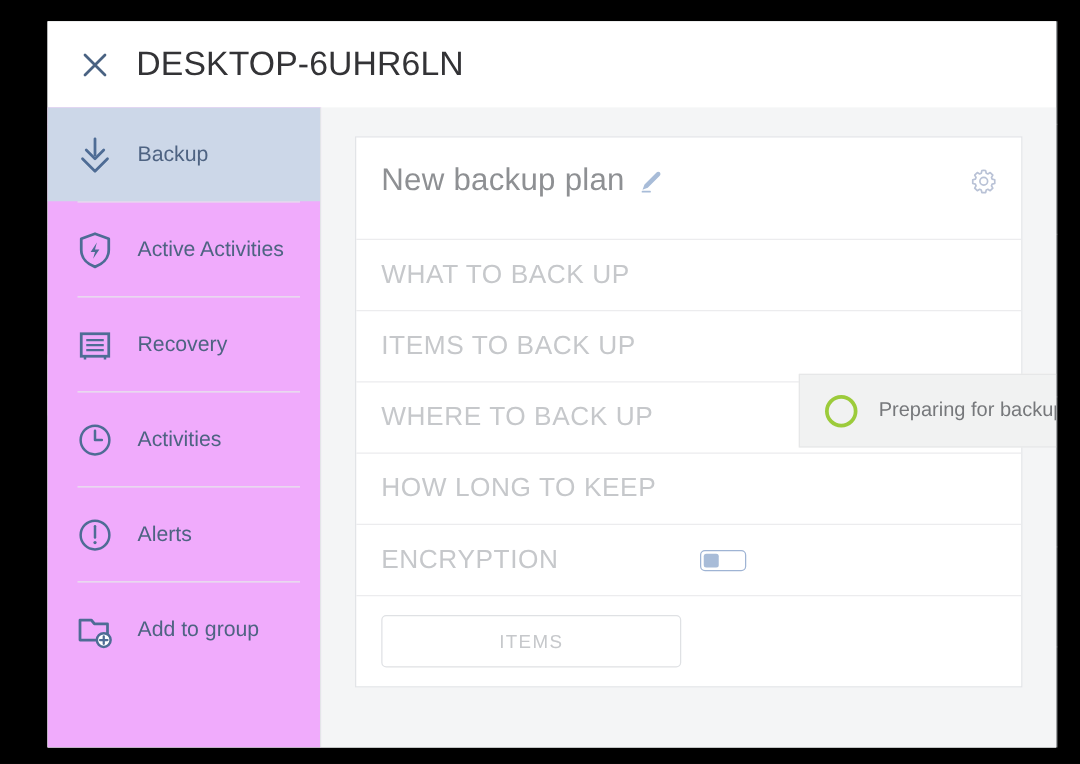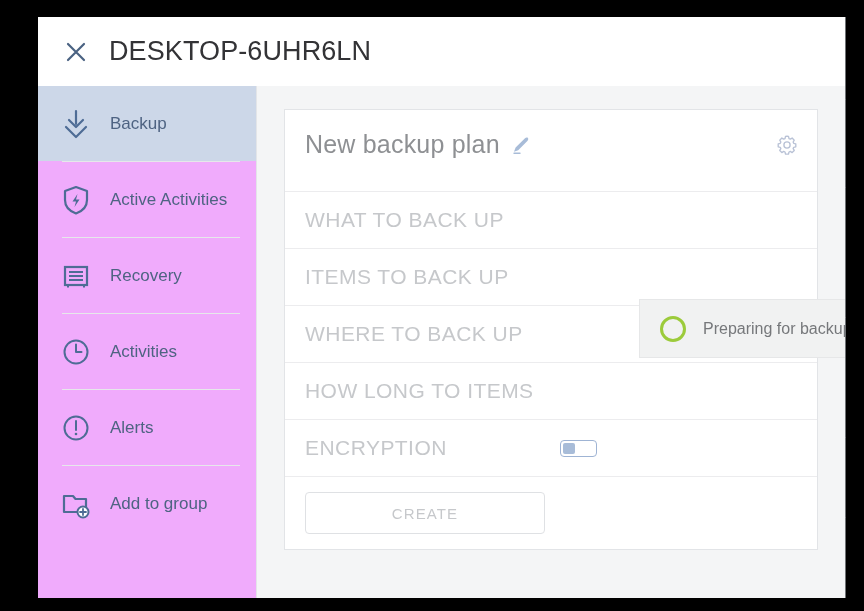--- a/index.html
+++ b/index.html
@@ -395,31 +395,31 @@
           <div class="card-row">
             <span class="row-label">WHAT TO BACK UP</span>
           </div>
           <div class="card-row">
             <span class="row-label">ITEMS TO BACK UP</span>
           </div>
           <div class="card-row">
             <span class="row-label">WHERE TO BACK UP</span>
           </div>
           <div class="card-row">
-            <span class="row-label">HOW LONG TO ITEMS</span>
+            <span class="row-label">HOW LONG TO KEEP</span>
           </div>
           <div class="card-row">
             <span class="row-label">ENCRYPTION</span>
             <span class="toggle">
               <span class="knob"></span>
             </span>
           </div>
 
           <div class="card-foot">
-            <button class="create-btn">CREATE</button>
+            <button class="create-btn">ITEMS</button>
           </div>
 
         </div>
 
         <div class="status-popup">
           <span class="spinner-ring"></span>
           <span class="status-text">Preparing for backup...</span>
         </div>
 
       </div>

